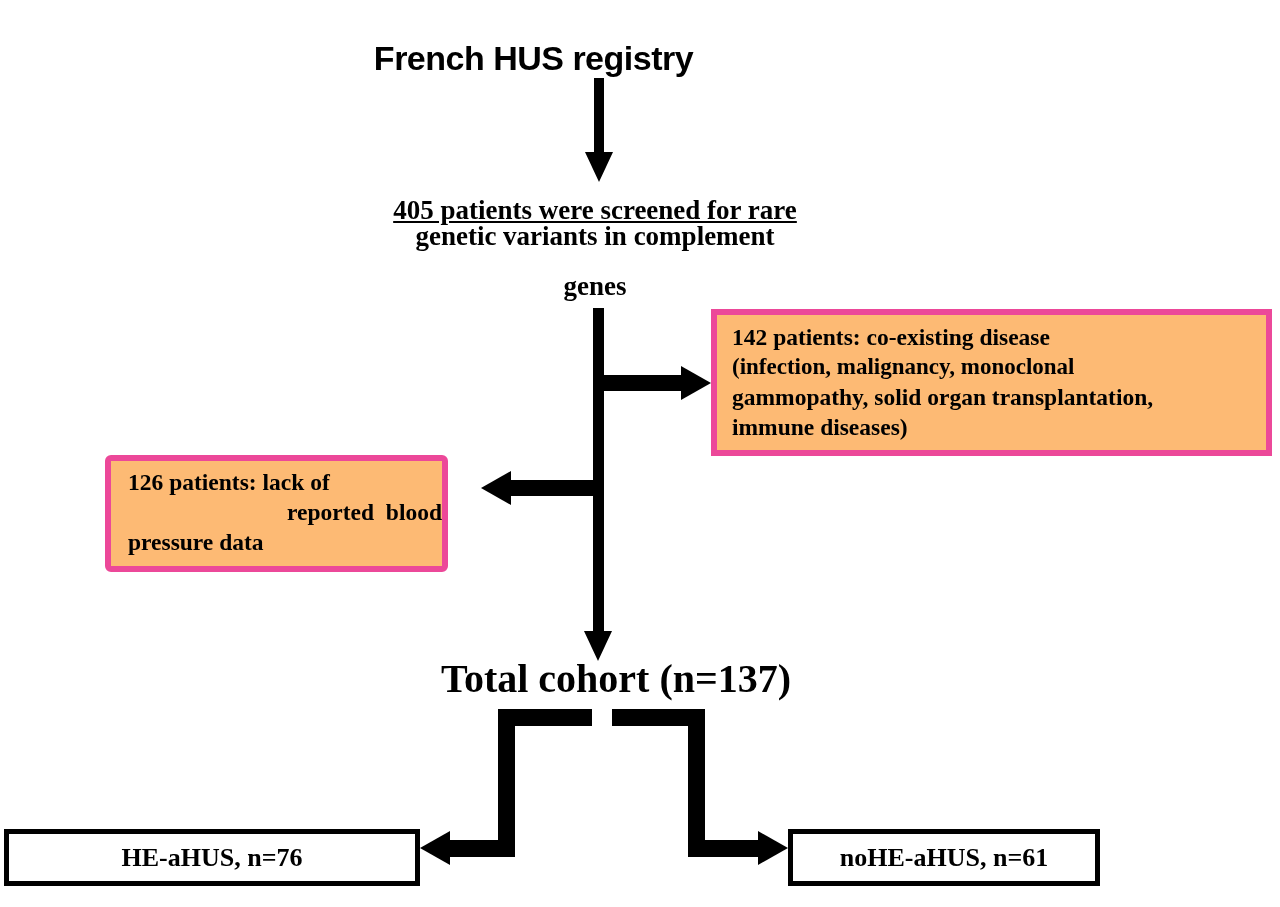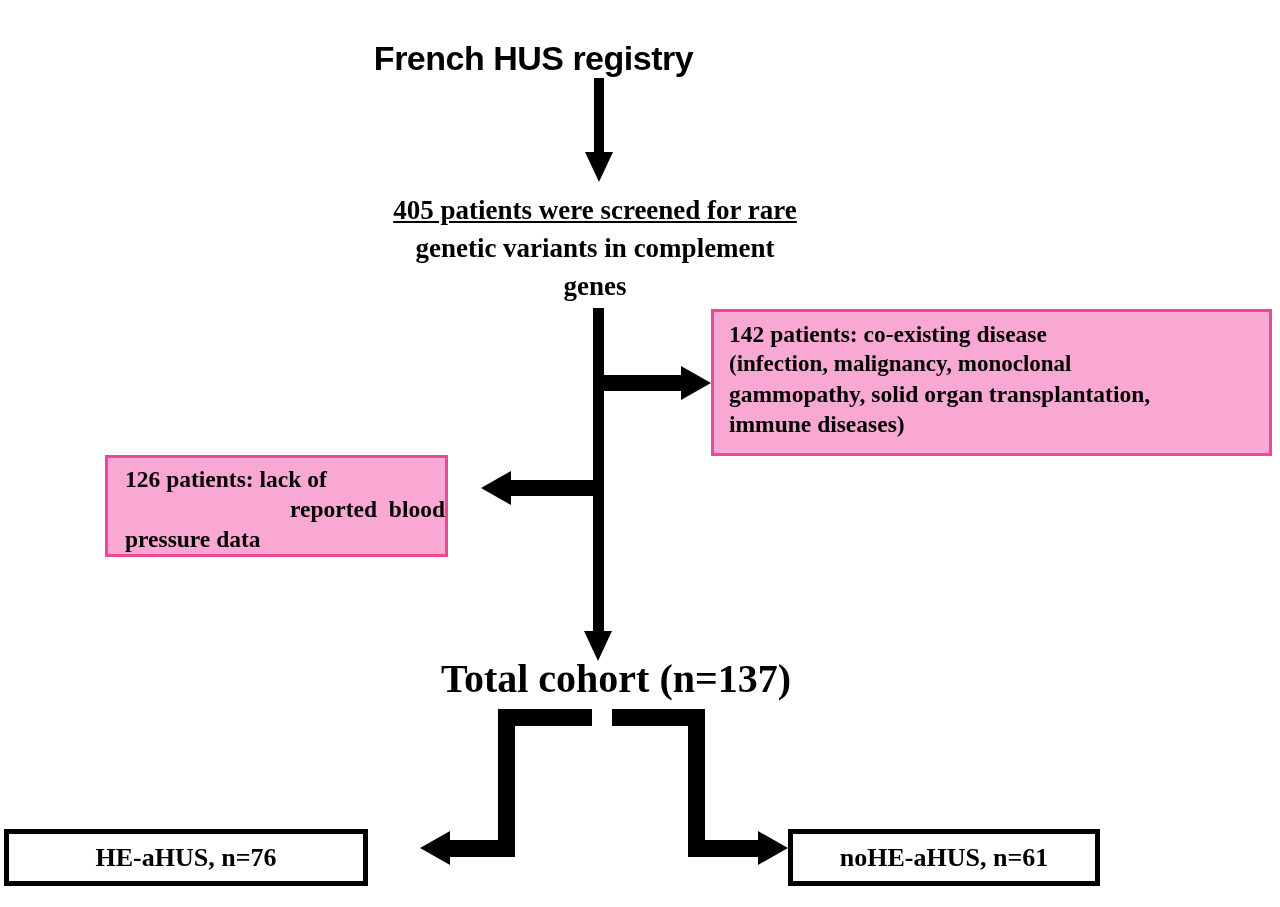--- a/index.html
+++ b/index.html
@@ -29,22 +29,22 @@
   .serif-text {
     position: absolute;
     font-family: "Liberation Serif", serif;
     font-weight: bold;
     color: #000;
   }
 
   
   .thin-box {
     position: absolute;
-    background: #f9a8d4;
-    border: 3px solid #ec4899;
+    background: #fdba74;
+    border: 6px solid #ec4899;
     box-sizing: border-box;
   }
   .thick-box {
     position: absolute;
     background: #ffffff;
     border: 5px solid #000000;
     box-sizing: border-box;
     display: flex;
     align-items: center;
     justify-content: center;
@@ -95,59 +95,59 @@
 <body>
 
 <div id="canvas">
 
   <div class="title-sans" style="left:0; top:8px; width:1067px; font-size:34px; letter-spacing:-0.5px;margin-top:31px;">French HUS registry</div>
 
   <div class="vline" style="left:594px; top:78px; width:10px; height:76px;"></div>
   <div class="arrow-down" style="left:585px; top:152px;"></div>
 
   <div class="serif-text" style="left:330px; top:191px; width:530px; font-size:27px; line-height:38px; text-align:center;text-decoration:underline;">405 patients were screened for rare</div>
-  <div class="serif-text" style="left:330px; top:229px; width:530px; font-size:27px; line-height:38px; text-align:center;">genetic variants in complement</div>
+  <div class="serif-text" style="left:330px; top:217px; width:530px; font-size:27px; line-height:38px; text-align:center;">genetic variants in complement</div>
   <div class="serif-text" style="left:330px; top:267px; width:530px; font-size:27px; line-height:38px; text-align:center;">genes</div>
 
   <div class="vline" style="left:593px; top:308px; width:11px; height:325px;"></div>
   <div class="arrow-down" style="left:584px; top:631px;"></div>
 
   <div class="hline" style="left:603px; top:375px; width:80px; height:16px;"></div>
   <div class="arrow-right" style="left:681px; top:366px;"></div>
 
   <div class="thin-box" style="left:711px; top:309px; width:561px; height:147px; padding:7px 0 0 15px;">
     <div class="box-text" style="font-size:23.5px;">142 patients: co-existing disease</div>
     <div class="box-text" style="font-size:23px;">(infection, malignancy, monoclonal</div>
     <div class="box-text" style="font-size:23.5px;">gammopathy, solid organ transplantation,</div>
     <div class="box-text" style="font-size:23.5px;">immune diseases)</div>
   </div>
 
   <div class="hline" style="left:511px; top:480px; width:85px; height:16px;"></div>
   <div class="arrow-left" style="left:481px; top:471px;"></div>
 
-  <div class="thin-box" style="left:105px; top:455px; width:343px; height:102px; padding:6px 0 7px 17px;">
+  <div class="thin-box" style="left:105px; top:455px; width:343px; height:117px; padding:6px 0 7px 17px;border-radius:6px;">
     <div class="box-text" style="font-size:23.5px;">126 patients: lack of</div>
     <div class="box-text" style="font-size:23.5px;text-align:right;">reported  blood</div>
     <div class="box-text" style="font-size:23.5px;">pressure data</div>
   </div>
 
   <div class="serif-text" style="left:0; top:655px; width:1232px; font-size:40px; text-align:center; white-space:nowrap;">Total cohort (n=137)</div>
 
   <div class="hline" style="left:498px; top:709px; width:94px; height:17px;"></div>
   <div class="hline" style="left:612px; top:709px; width:93px; height:17px;"></div>
 
   <div class="vline" style="left:498px; top:709px; width:17px; height:140px;"></div>
   <div class="hline" style="left:450px; top:840px; width:65px; height:17px;"></div>
   <div class="arrow-left" style="left:420px; top:831px;"></div>
 
   <div class="vline" style="left:688px; top:709px; width:17px; height:140px;"></div>
   <div class="hline" style="left:688px; top:840px; width:70px; height:17px;"></div>
   <div class="arrow-right" style="left:758px; top:831px;"></div>
 
-  <div class="thick-box" style="left:4px; top:829px; width:364px; height:57px;">
+  <div class="thick-box" style="left:4px; top:829px; width:416px; height:57px;">
     <span class="box-text" style="font-size:26px;">HE-aHUS, n=76</span>
   </div>
 
   <div class="thick-box" style="left:788px; top:829px; width:312px; height:57px;">
     <span class="box-text" style="font-size:26px;">noHE-aHUS, n=61</span>
   </div>
 
 </div>
 
 </body></html>

